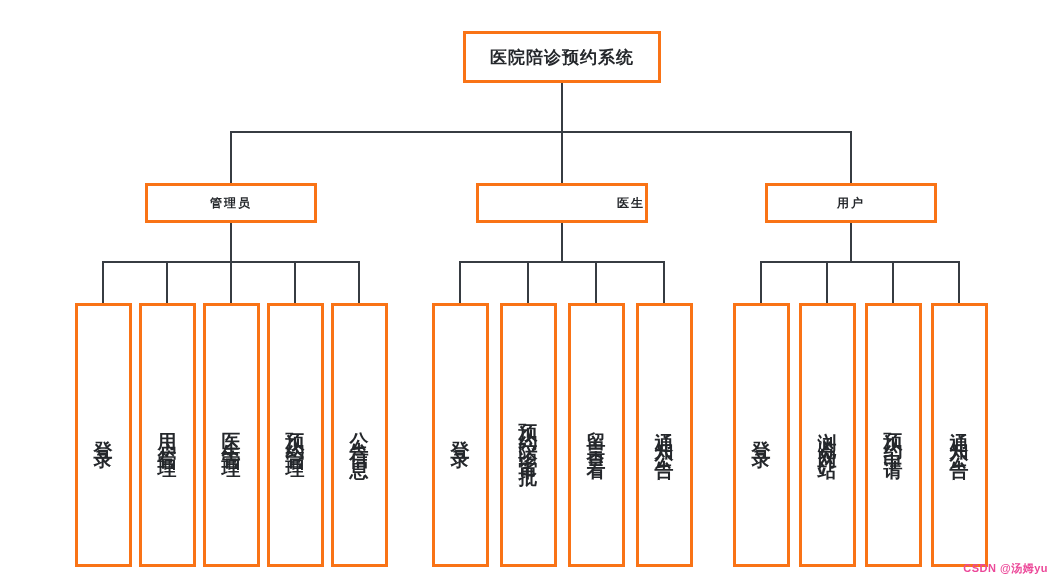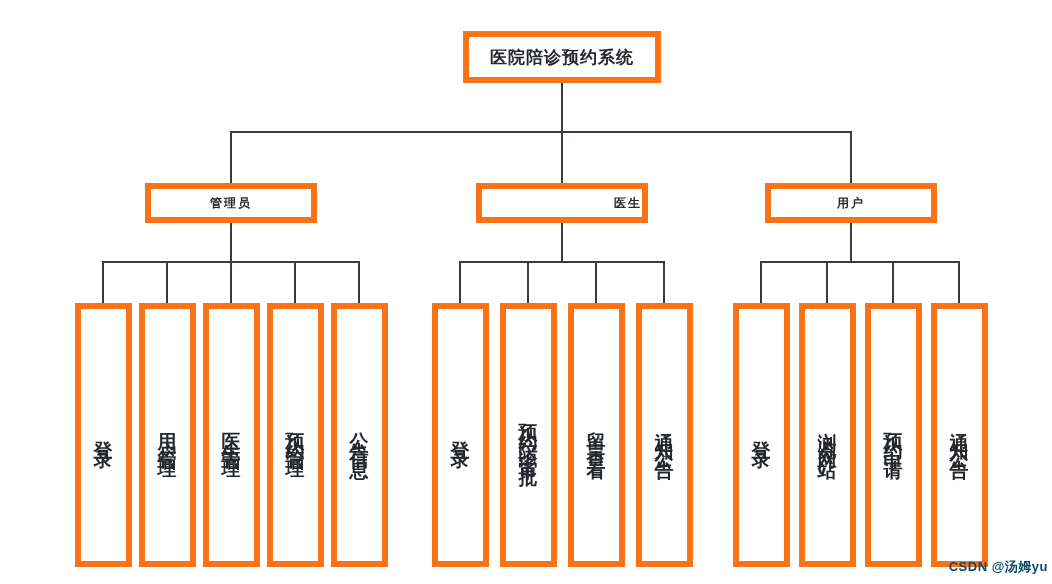--- a/index.html
+++ b/index.html
@@ -7,37 +7,37 @@
     position:relative;
     width:1052px;height:584px;
     background:#ffffff;
     font-family:"Liberation Sans","DejaVu Sans",sans-serif;
     overflow:hidden;
   }
   .node{
     position:absolute;
     box-sizing:border-box;
     background:#ffffff;
-    border:6px solid #f97316;
+    border:3px solid #f97316;
     display:flex;align-items:center;justify-content:center;
     color:#24272b;font-weight:bold;
   }
   .root-node{left:463px;top:31px;width:198px;height:52px;font-size:17px;letter-spacing:1px;}
   .branch-node{top:183px;width:172px;height:40px;font-size:12px;letter-spacing:2px;}
   .leaf-node{top:303px;width:57px;height:264px;font-size:19px;}
   .leaf-node .vtext{
     writing-mode:vertical-lr;
     text-orientation:upright;
     letter-spacing:9px;
     line-height:1;
   }
   .line{position:absolute;background:#373c42;}
   .watermark{
     position:absolute;right:4px;bottom:8px;
-    color:#0c4a6e;font-size:13px;font-weight:bold;letter-spacing:0.5px;
+    color:#ec4899;font-size:11px;font-weight:bold;letter-spacing:0.5px;
   }
 </style>
 </head>
 <body>
 
 <div id="stage">
 
   <div class="line" style="left:561px;top:83px;width:2px;height:50px;"></div>
   <div class="line" style="left:230px;top:131px;width:622px;height:2px;"></div>
   <div class="line" style="left:230px;top:131px;width:2px;height:52px;"></div>

